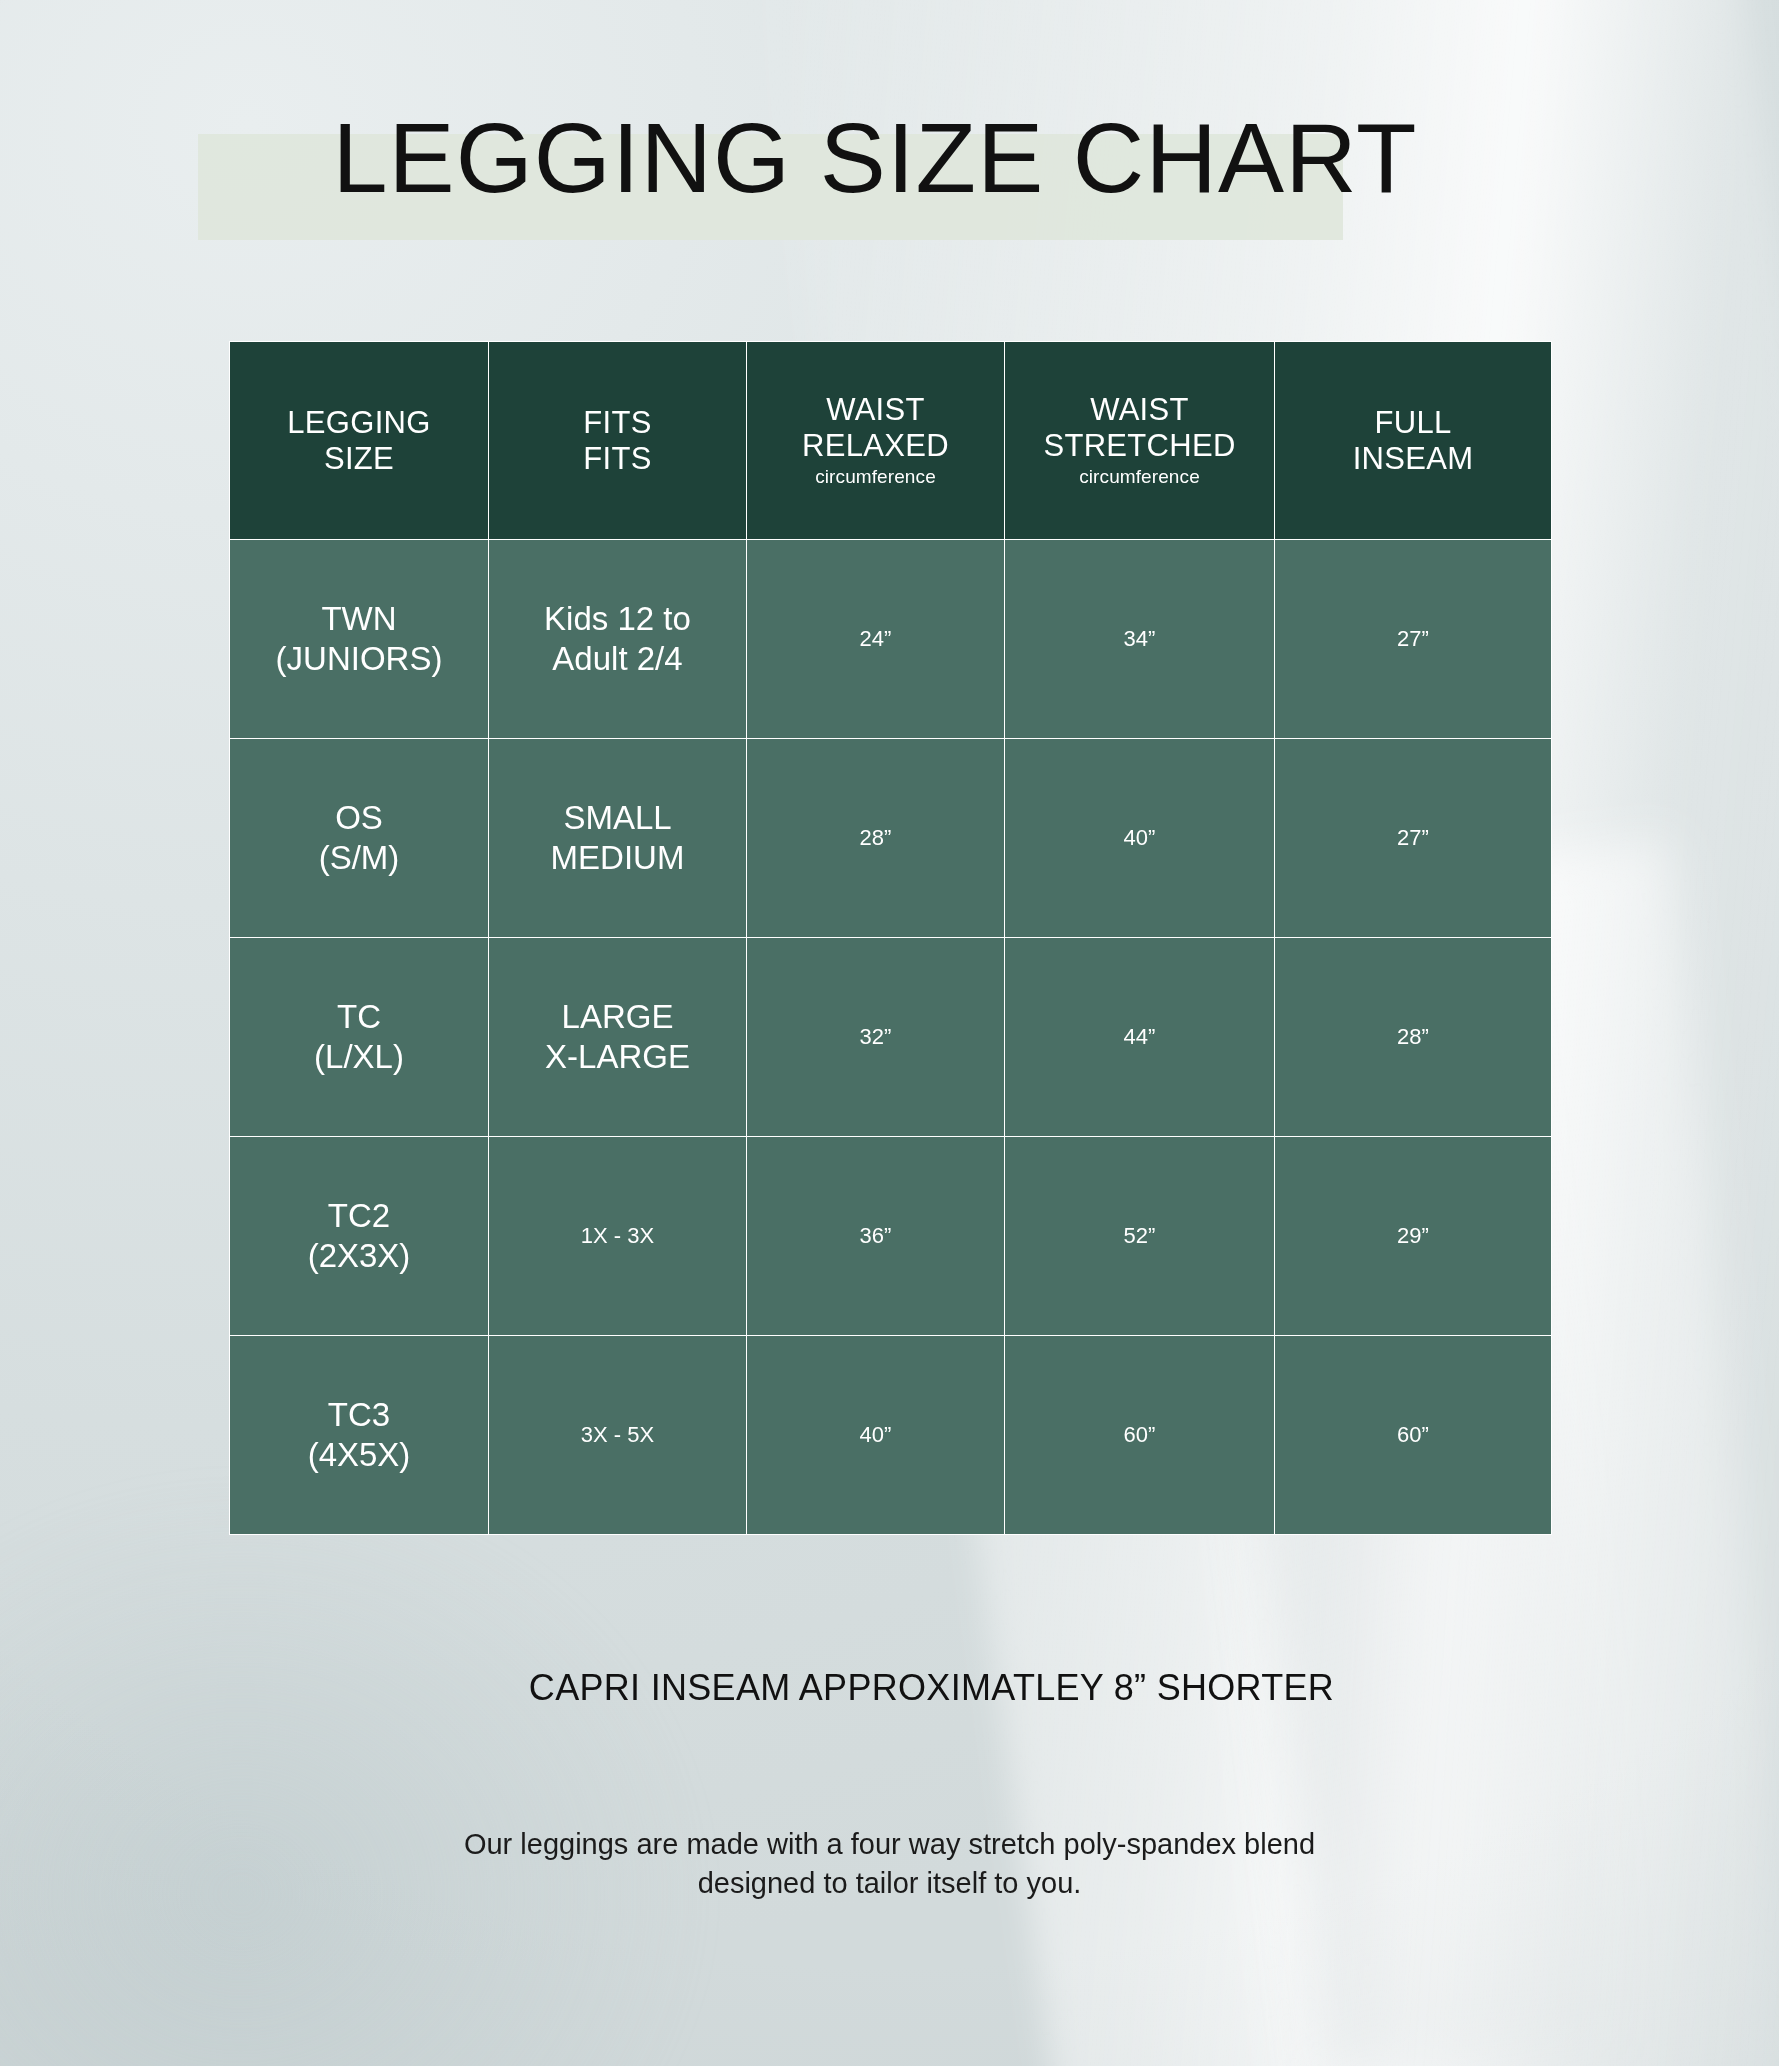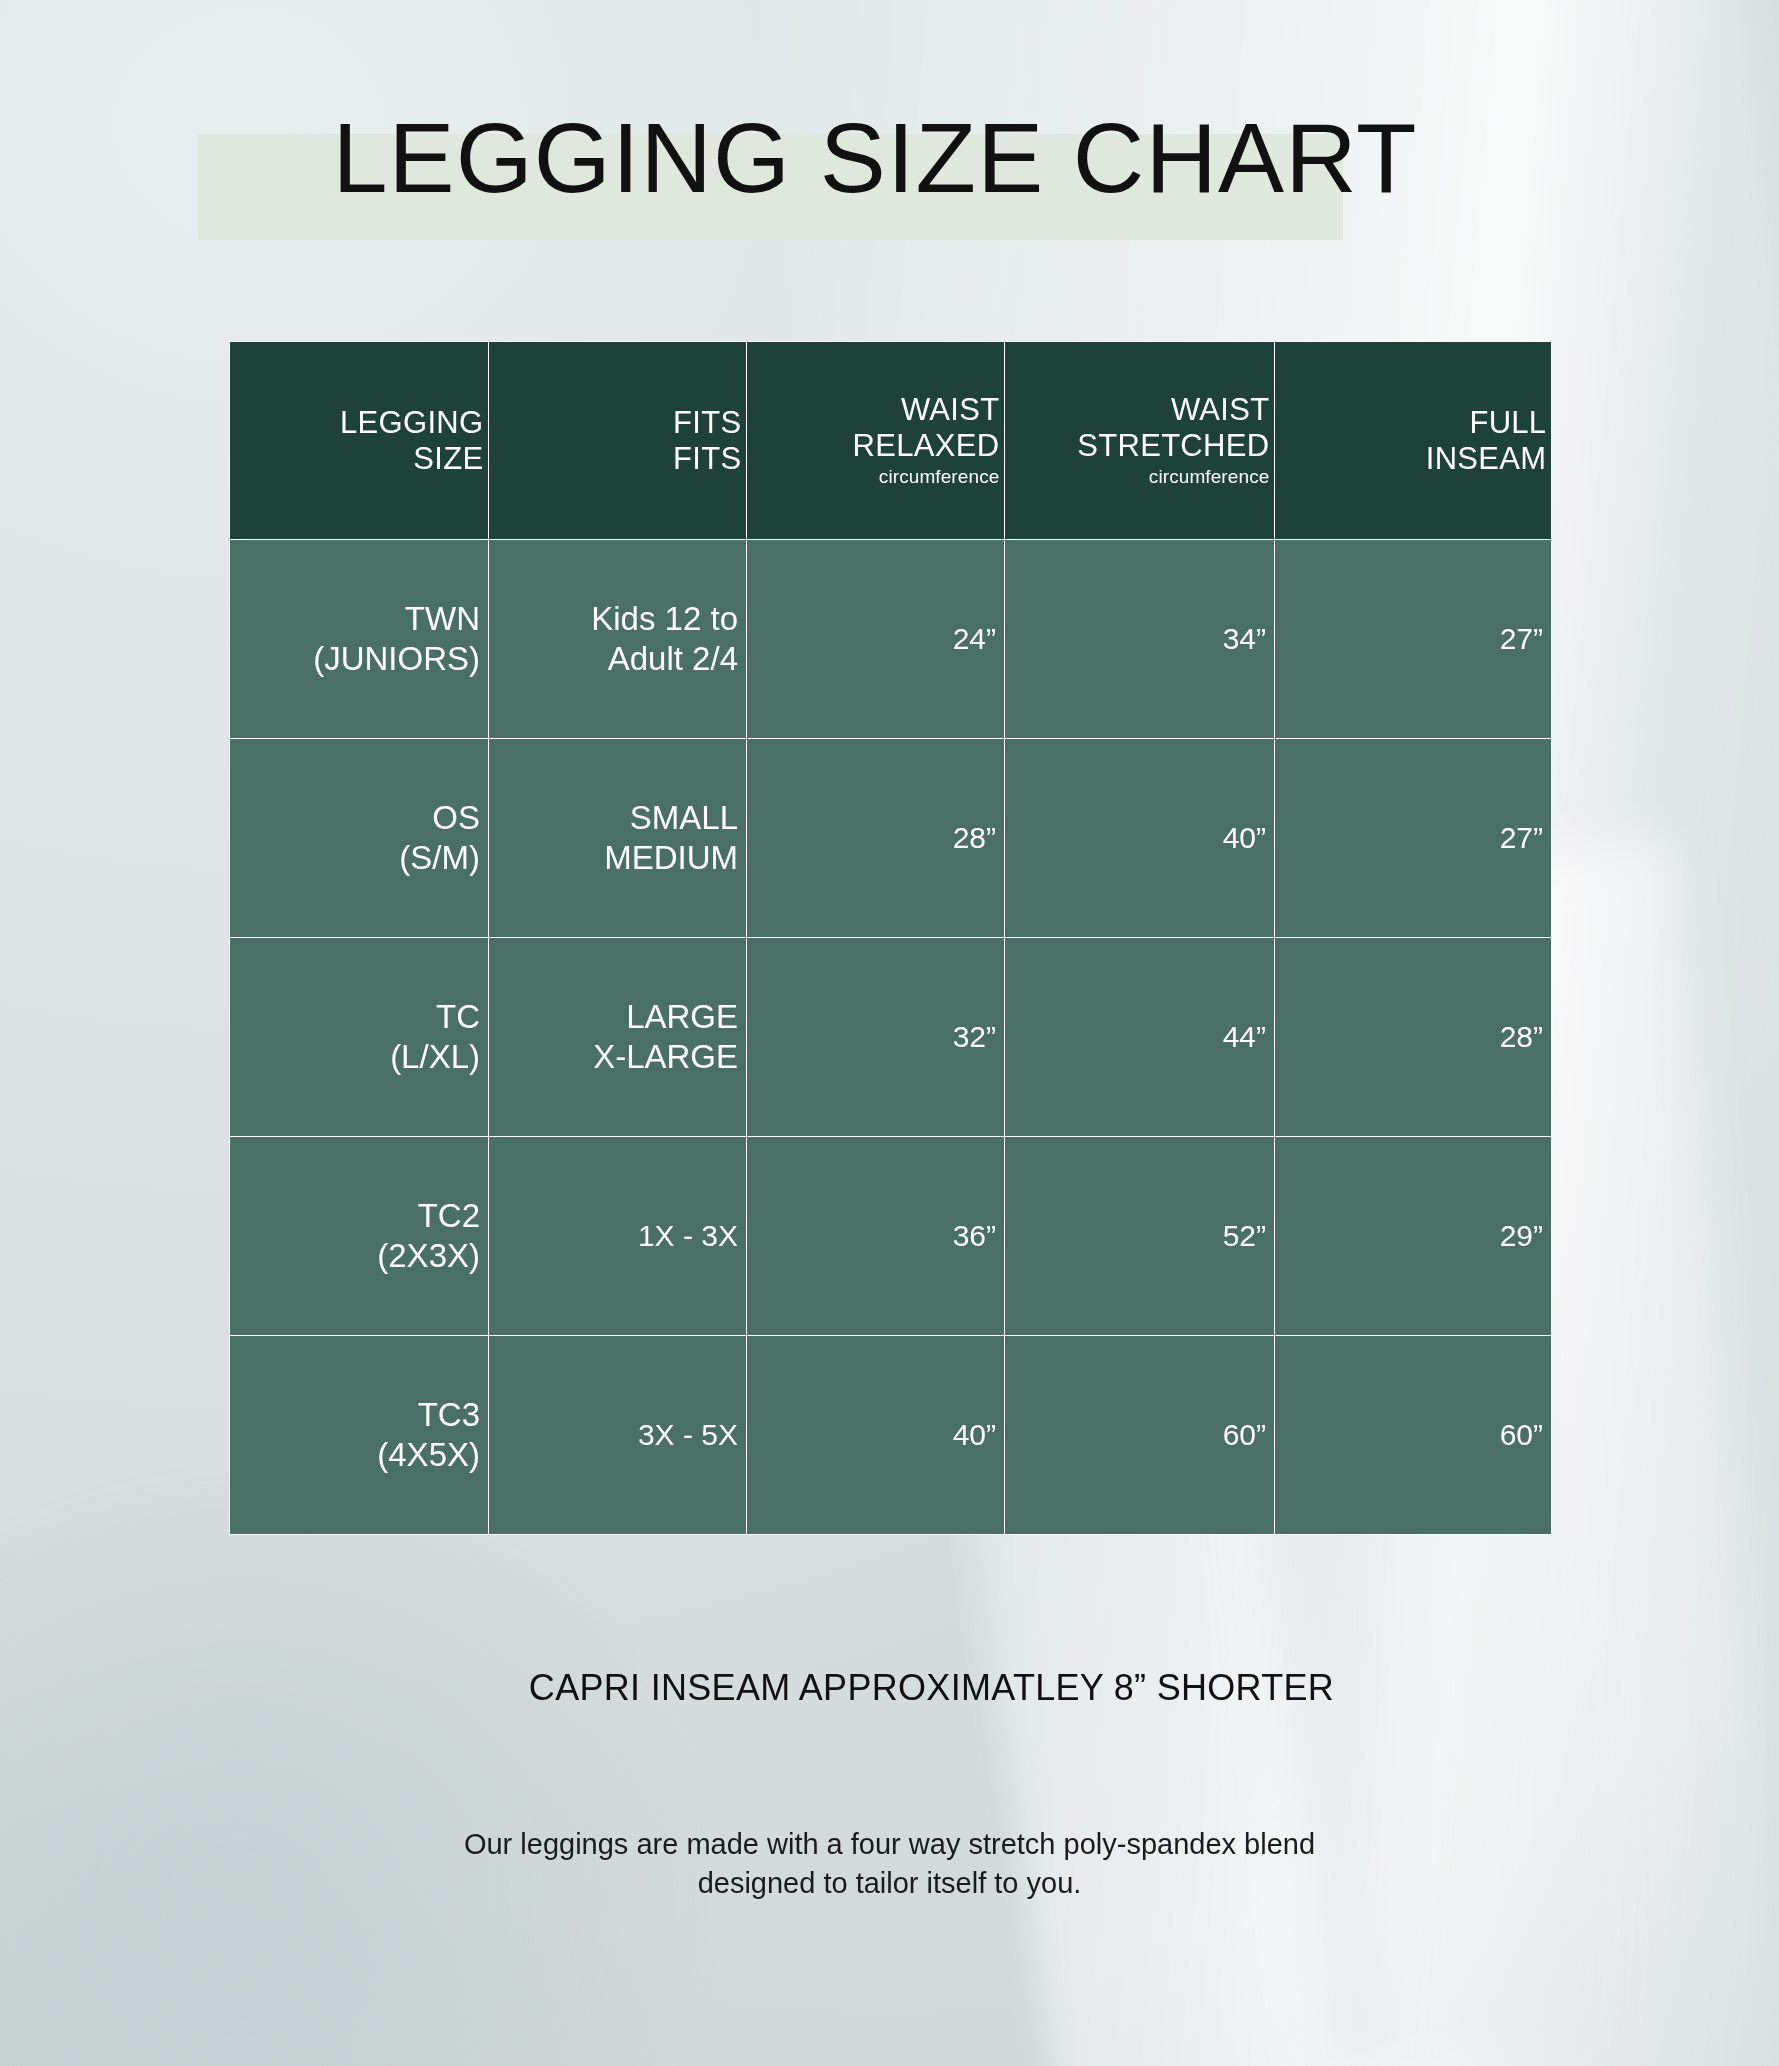--- a/index.html
+++ b/index.html
@@ -110,41 +110,41 @@
     position: absolute;
     left: 229px;
     top: 341px;
     width: 1322px;
     border-collapse: collapse;
     table-layout: fixed;
   }
   .table td, .table th {
     border: 1.7px solid #ffffff;
     color: #ffffff;
-    text-align: right;
+    text-align: center;
     vertical-align: middle;
     font-weight: 400;
   }
   .table thead th {
     background: #1e4239;
     height: 198px;
     font-size: 31px;
     line-height: 36px;
     letter-spacing: 0.3px;
     padding: 5.7px 4.6px;
   }
   .table tbody td {
     background: #4a6f65;
     height: 199px;
     font-size: 33px;
     line-height: 40px;
     padding: 5.7px 8px;
   }
   .table tbody td.measure {
-    font-size: 30px;
+    font-size: 22px;
   }
   .sub {
     display: block;
     font-size: 19px;
     line-height: 24px;
     letter-spacing: 0.1px;
     margin-top: 1.1px;
   }
   .col-1 { width: 259px; }
   .col-2 { width: 258px; }

